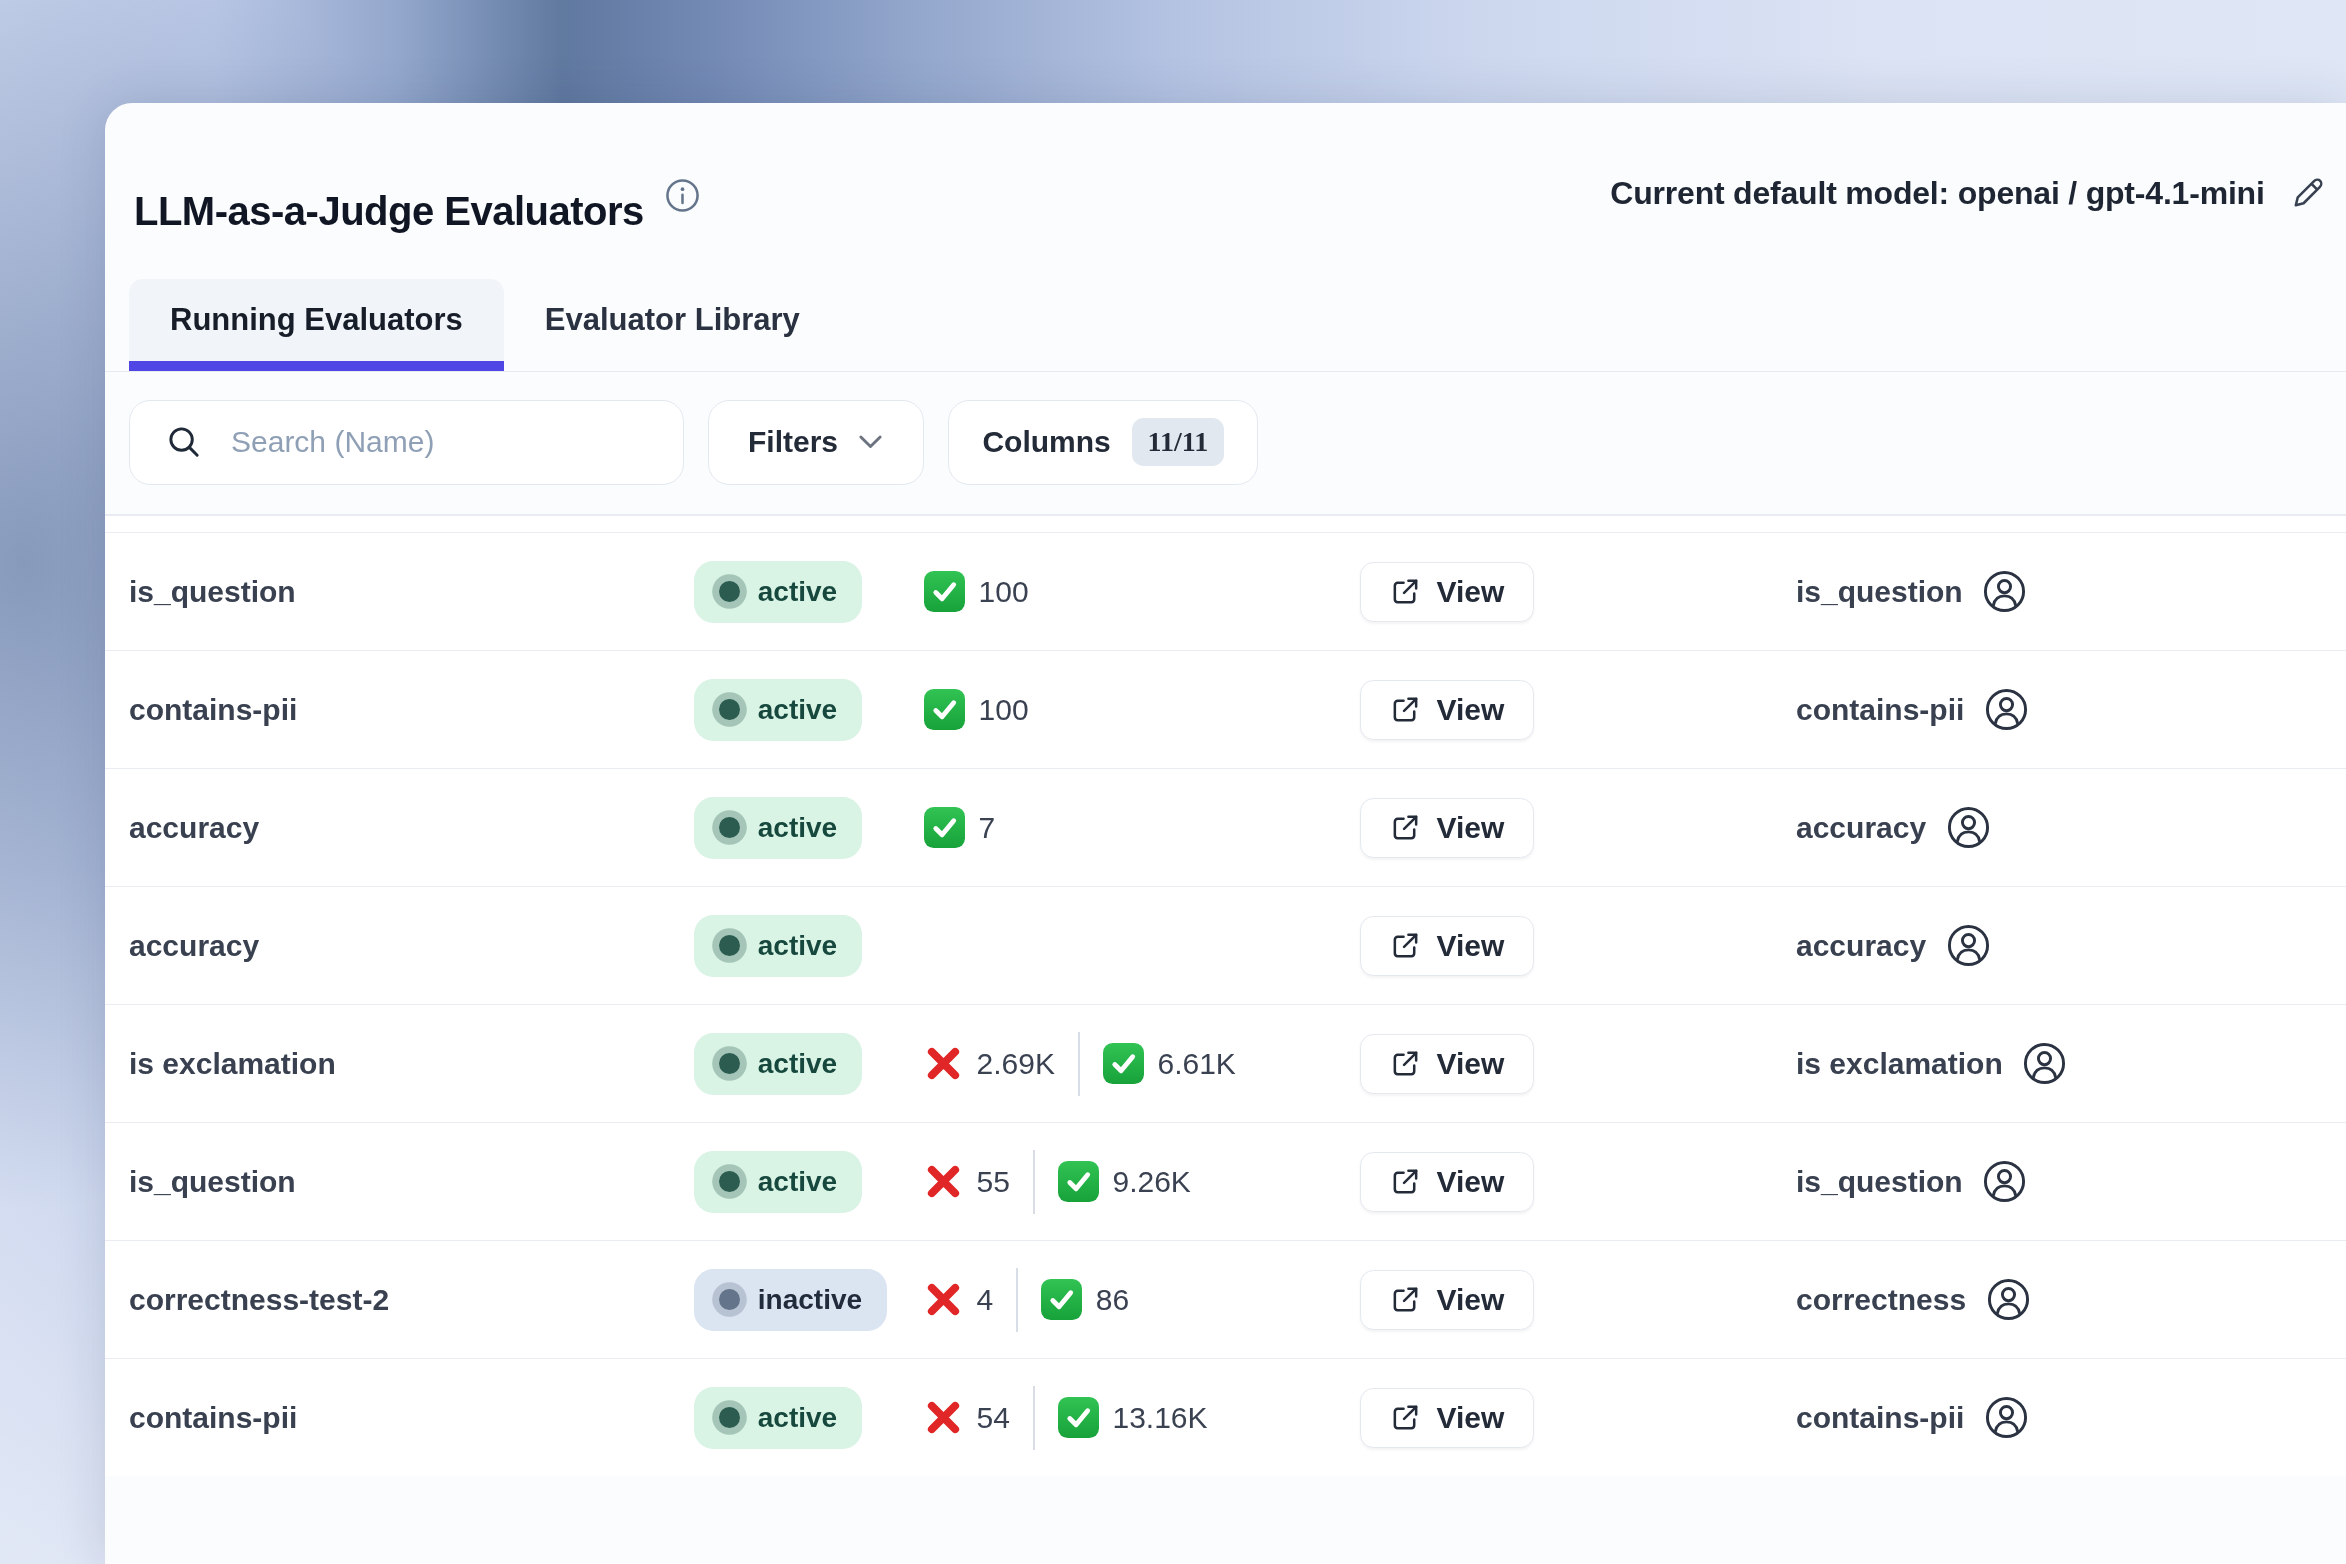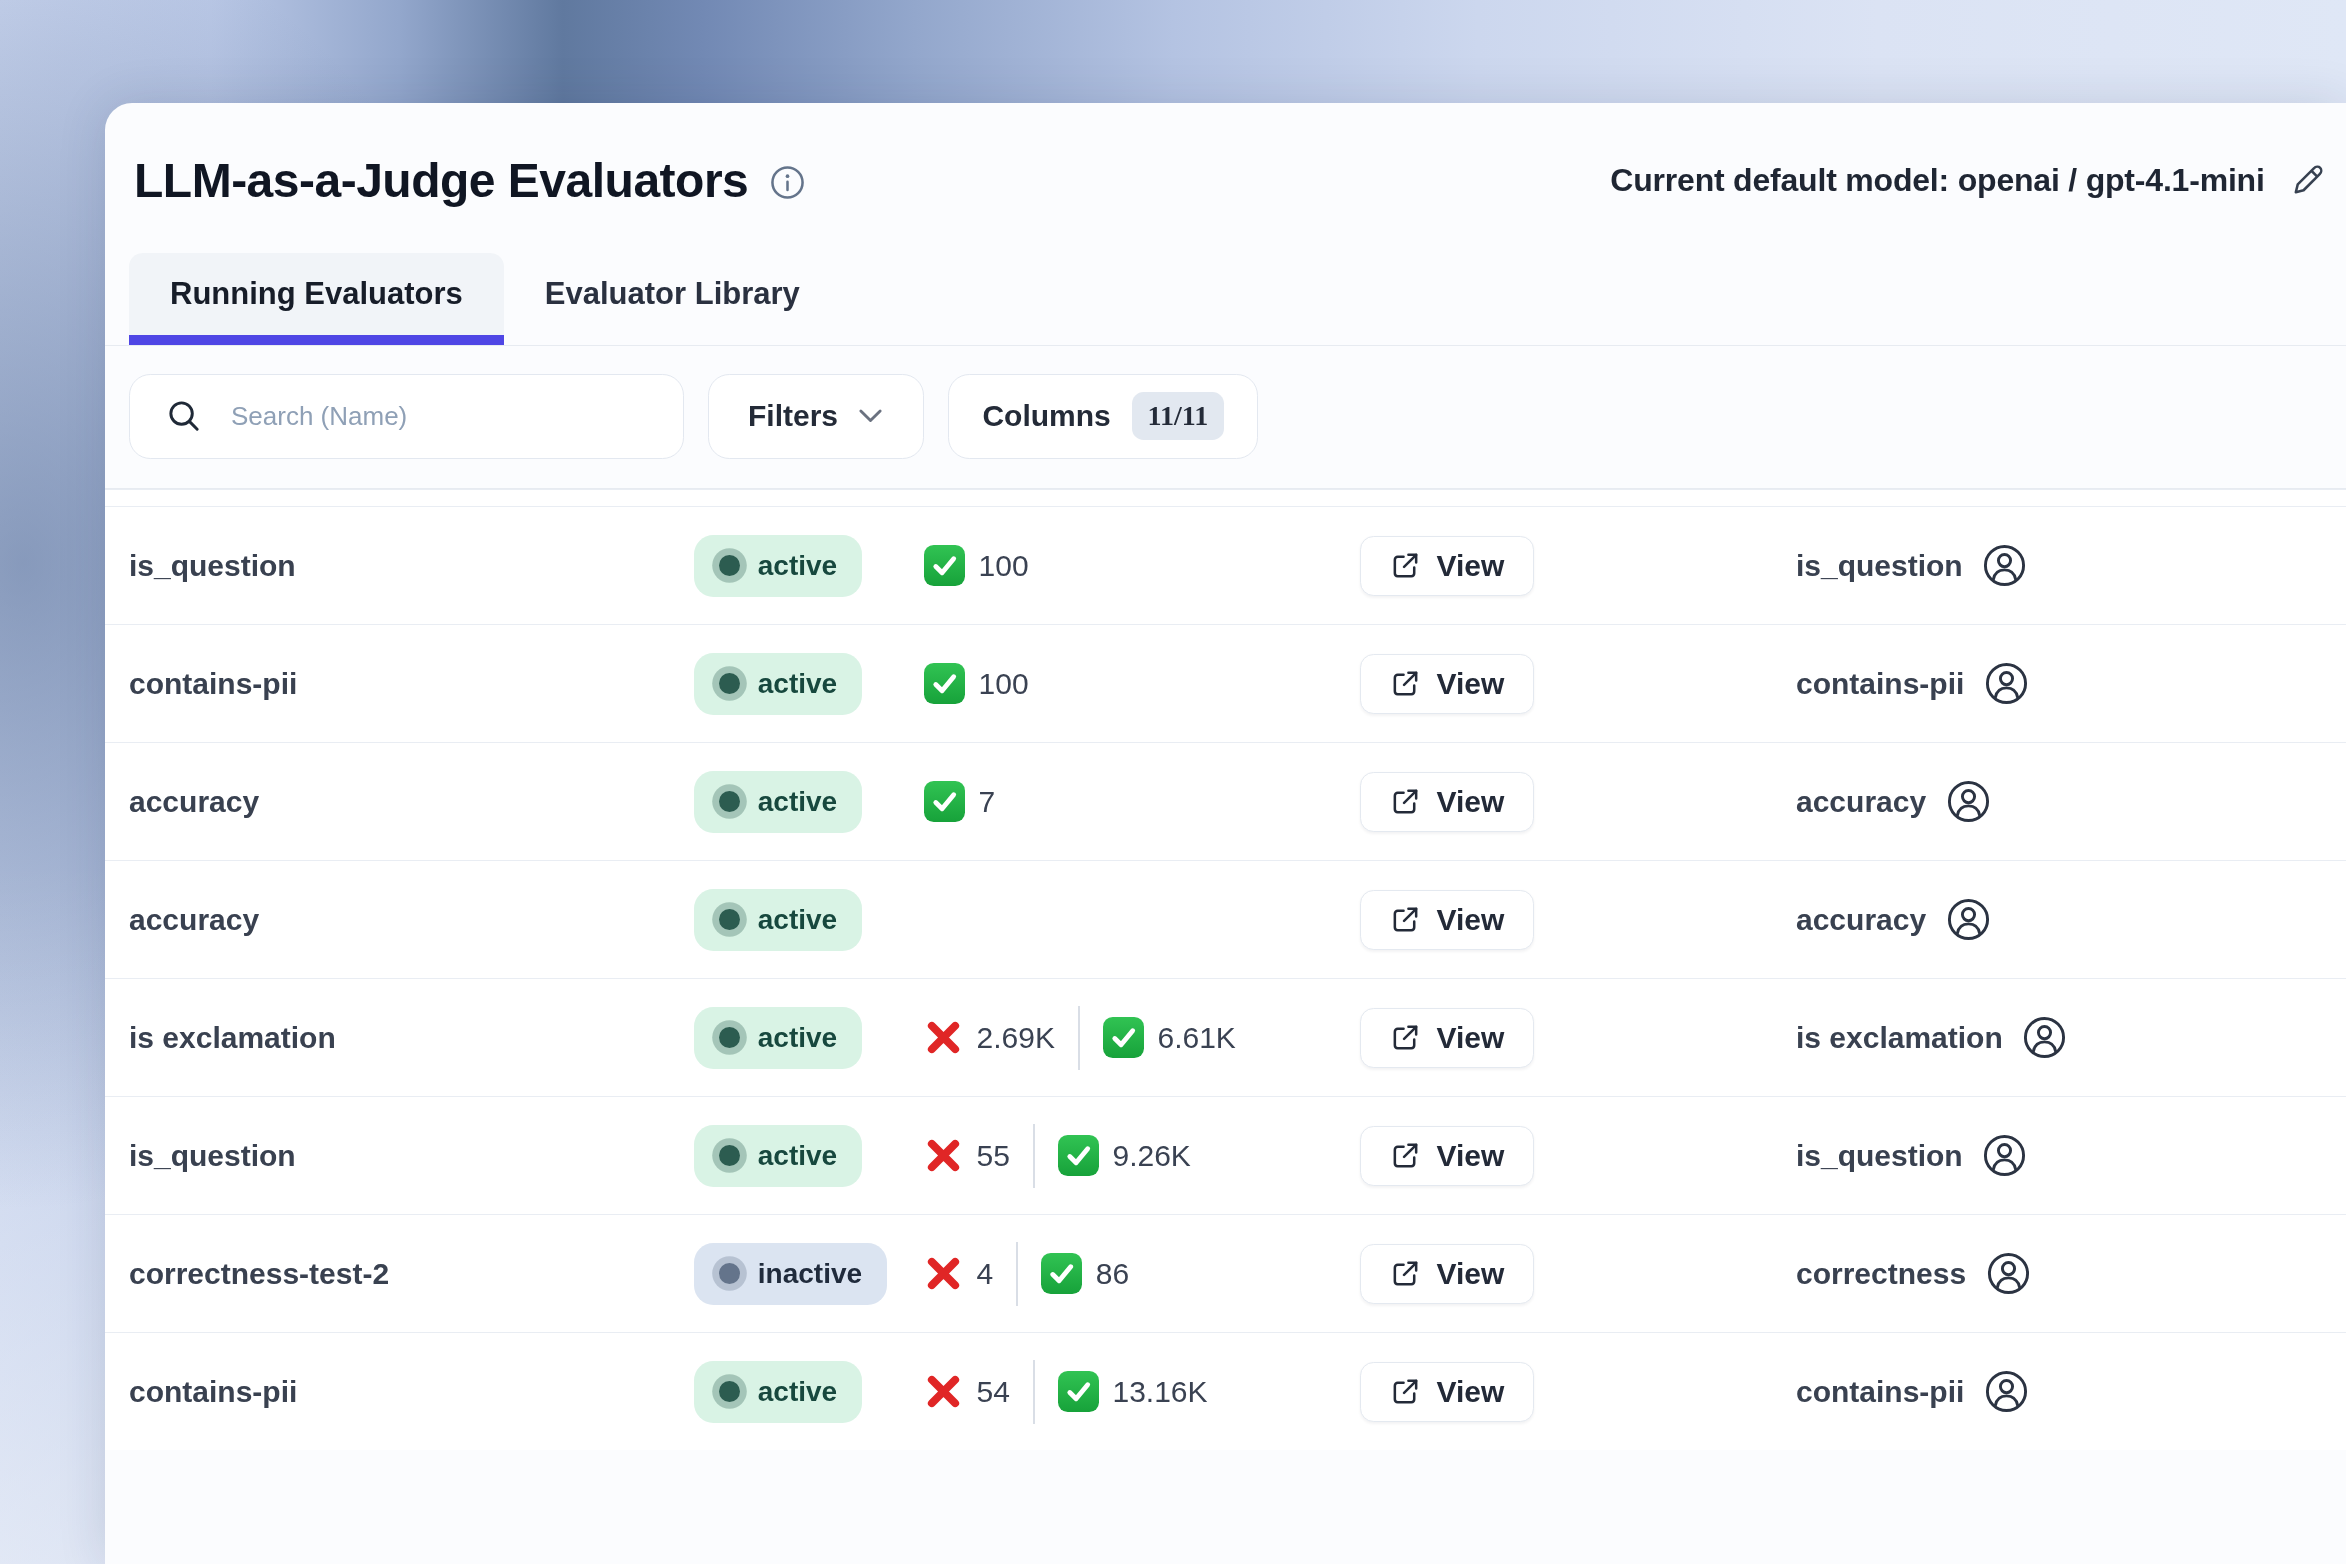--- a/index.html
+++ b/index.html
@@ -21,21 +21,21 @@
     position:absolute;left:105px;top:103px;right:0;bottom:0;
     background:#fbfcfe;border-top-left-radius:27px;
     box-shadow:0 0 49px rgba(25,45,85,.14);
   }
   
   .card-header{
     display:flex;justify-content:space-between;align-items:center;
     padding:50px 19.4px 0 29px;
   }
   .title-wrap{display:flex;align-items:center;gap:21.3px;}
-  .page-title{font-size:48px;font-weight:700;color:#101623;letter-spacing:-0.5px;}
+  .page-title{font-size:40px;font-weight:700;color:#101623;letter-spacing:-0.5px;margin-top:36px;}
   .info-icon{display:inline-flex;margin-top:3.9px;}
   .model-info{display:flex;align-items:center;gap:23px;padding-right:0;}
   .model-text{font-size:32px;font-weight:600;color:#1f2633;letter-spacing:-0.2px;}
   
   .tabs{
     display:flex;align-items:flex-end;position:relative;
     margin-top:45px;padding-left:24px;border-bottom:1.9px solid #e7ebf1;
   }
   .tab{
     position:relative;height:82px;display:flex;align-items:center;
@@ -48,21 +48,21 @@
     background:var(--accent,#4f46e5);
   }
   
   .toolbar{display:flex;align-items:center;gap:24px;margin:28px 0 29px;padding-left:24px;}
   .search-box{
     width:555px;height:85px;display:flex;align-items:center;gap:25px;
     border:1.9px solid #e3e8f0;border-radius:21.3px;background:#fff;padding:0 9.7px 0 35px;
     box-sizing:border-box;
   }
   .search-box input{
-    border:none;outline:none;flex:1;font-size:26px;color:#334155;background:transparent;
+    border:none;outline:none;flex:1;font-size:30px;color:#334155;background:transparent;
     font-family:"Liberation Sans",sans-serif;
   }
   .search-box input::placeholder{color:#8fa0b6;}
   .btn-like{
     height:85px;display:flex;align-items:center;border:1.9px solid #e3e8f0;border-radius:21.3px;
     background:#fff;box-sizing:border-box;cursor:pointer;
   }
   .filters-btn{padding:0 39px;gap:19.4px;}
   .filters-label{font-size:30px;font-weight:600;color:#242b38;}
   .columns-btn{padding:0 33px;gap:21.3px;}

